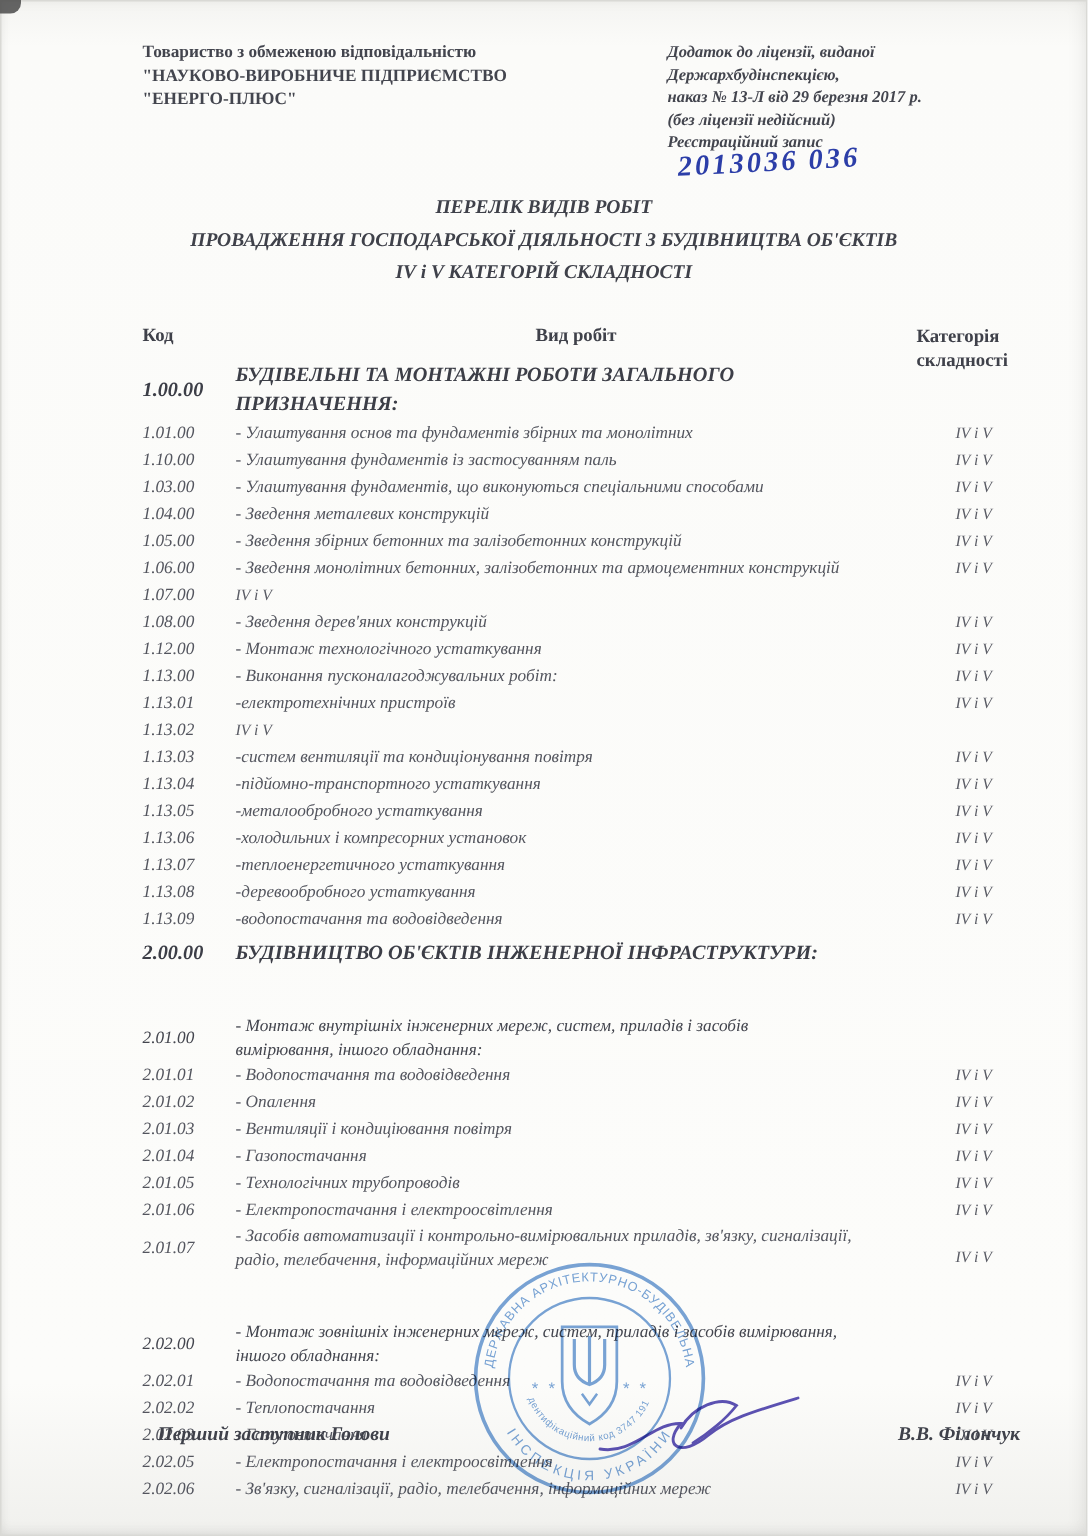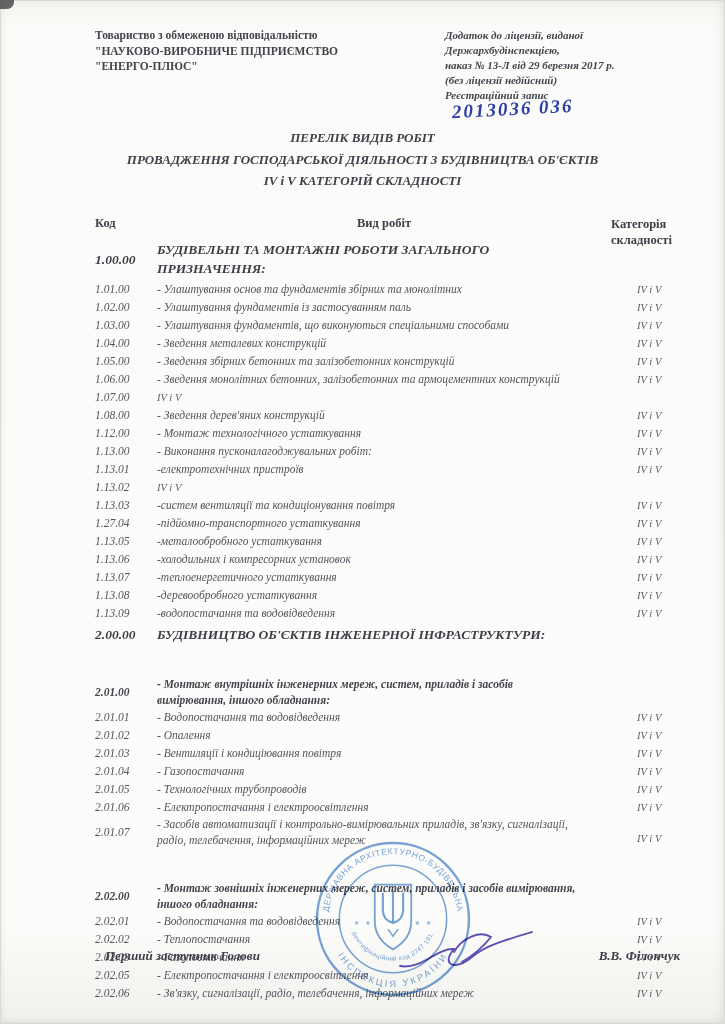--- a/index.html
+++ b/index.html
@@ -40,21 +40,21 @@
   .col-headers .ch-cat{width:84px;text-align:left;line-height:16px;}
   .col-headers .ch-cat span{display:block;}
   
   .work-table{position:absolute;left:95px;right:30px;top:237px;}
   .row{display:flex;align-items:center;}
   .row .code{width:62px;flex:none;font-style:italic;}
   .row .text{flex:1;padding-right:10px;font-style:italic;white-space:pre-line;}
   .row .cat{width:58px;flex:none;font-style:italic;font-size:10.5px;color:#5b5d66;align-self:flex-start;padding-top:2px;}
   .row.cat-end .cat{align-self:flex-end;padding-bottom:1px;}
   .row.item{font-size:11.5px;line-height:16px;color:#53555e;}
-  .row.subsection{font-size:11.5px;line-height:16px;font-weight:bold;color:#43454e;margin-top:32px;}
+  .row.subsection{font-size:11.5px;line-height:16px;font-weight:normal;color:#43454e;margin-top:32px;}
   .row.section{font-size:13.5px;line-height:19px;font-weight:bold;color:#3c3e47;margin:3px 0 2px;}
   .row.section .text{max-width:440px;}
   
   .doc-footer{position:absolute;left:105px;right:45px;top:948px;display:flex;justify-content:space-between;
     font-style:italic;font-weight:bold;font-size:13px;color:#3f414a;}
   
   .stamp{position:absolute;left:312px;top:838px;width:162px;height:162px;mix-blend-mode:multiply;opacity:.82;}
   .signature{position:absolute;left:396px;top:916px;width:142px;height:64px;mix-blend-mode:multiply;opacity:.9;}
 </style>
 </head>
@@ -102,21 +102,21 @@
         <span class="text">БУДІВЕЛЬНІ ТА МОНТАЖНІ РОБОТИ ЗАГАЛЬНОГО
 ПРИЗНАЧЕННЯ:</span>
         <span class="cat"></span>
       </div>
       <div class="row item">
         <span class="code">1.01.00</span>
         <span class="text">- Улаштування основ та фундаментів збірних та монолітних</span>
         <span class="cat">IV і V</span>
       </div>
       <div class="row item">
-        <span class="code">1.02.00</span>
+        <span class="code">1.10.00</span>
         <span class="text">- Улаштування фундаментів із застосуванням паль</span>
         <span class="cat">IV і V</span>
       </div>
       <div class="row item">
         <span class="code">1.03.00</span>
         <span class="text">- Улаштування фундаментів, що виконуються спеціальними способами</span>
         <span class="cat">IV і V</span>
       </div>
       <div class="row item">
         <span class="code">1.04.00</span>
@@ -160,21 +160,21 @@
       <div class="row item">
         <span class="code">1.13.02</span>
         <span class="cat">IV і V</span>
       </div>
       <div class="row item">
         <span class="code">1.13.03</span>
         <span class="text">-систем вентиляції та кондиціонування повітря</span>
         <span class="cat">IV і V</span>
       </div>
       <div class="row item">
-        <span class="code">1.27.04</span>
+        <span class="code">1.13.04</span>
         <span class="text">-підйомно-транспортного устаткування</span>
         <span class="cat">IV і V</span>
       </div>
       <div class="row item">
         <span class="code">1.13.05</span>
         <span class="text">-металообробного устаткування</span>
         <span class="cat">IV і V</span>
       </div>
       <div class="row item">
         <span class="code">1.13.06</span>

